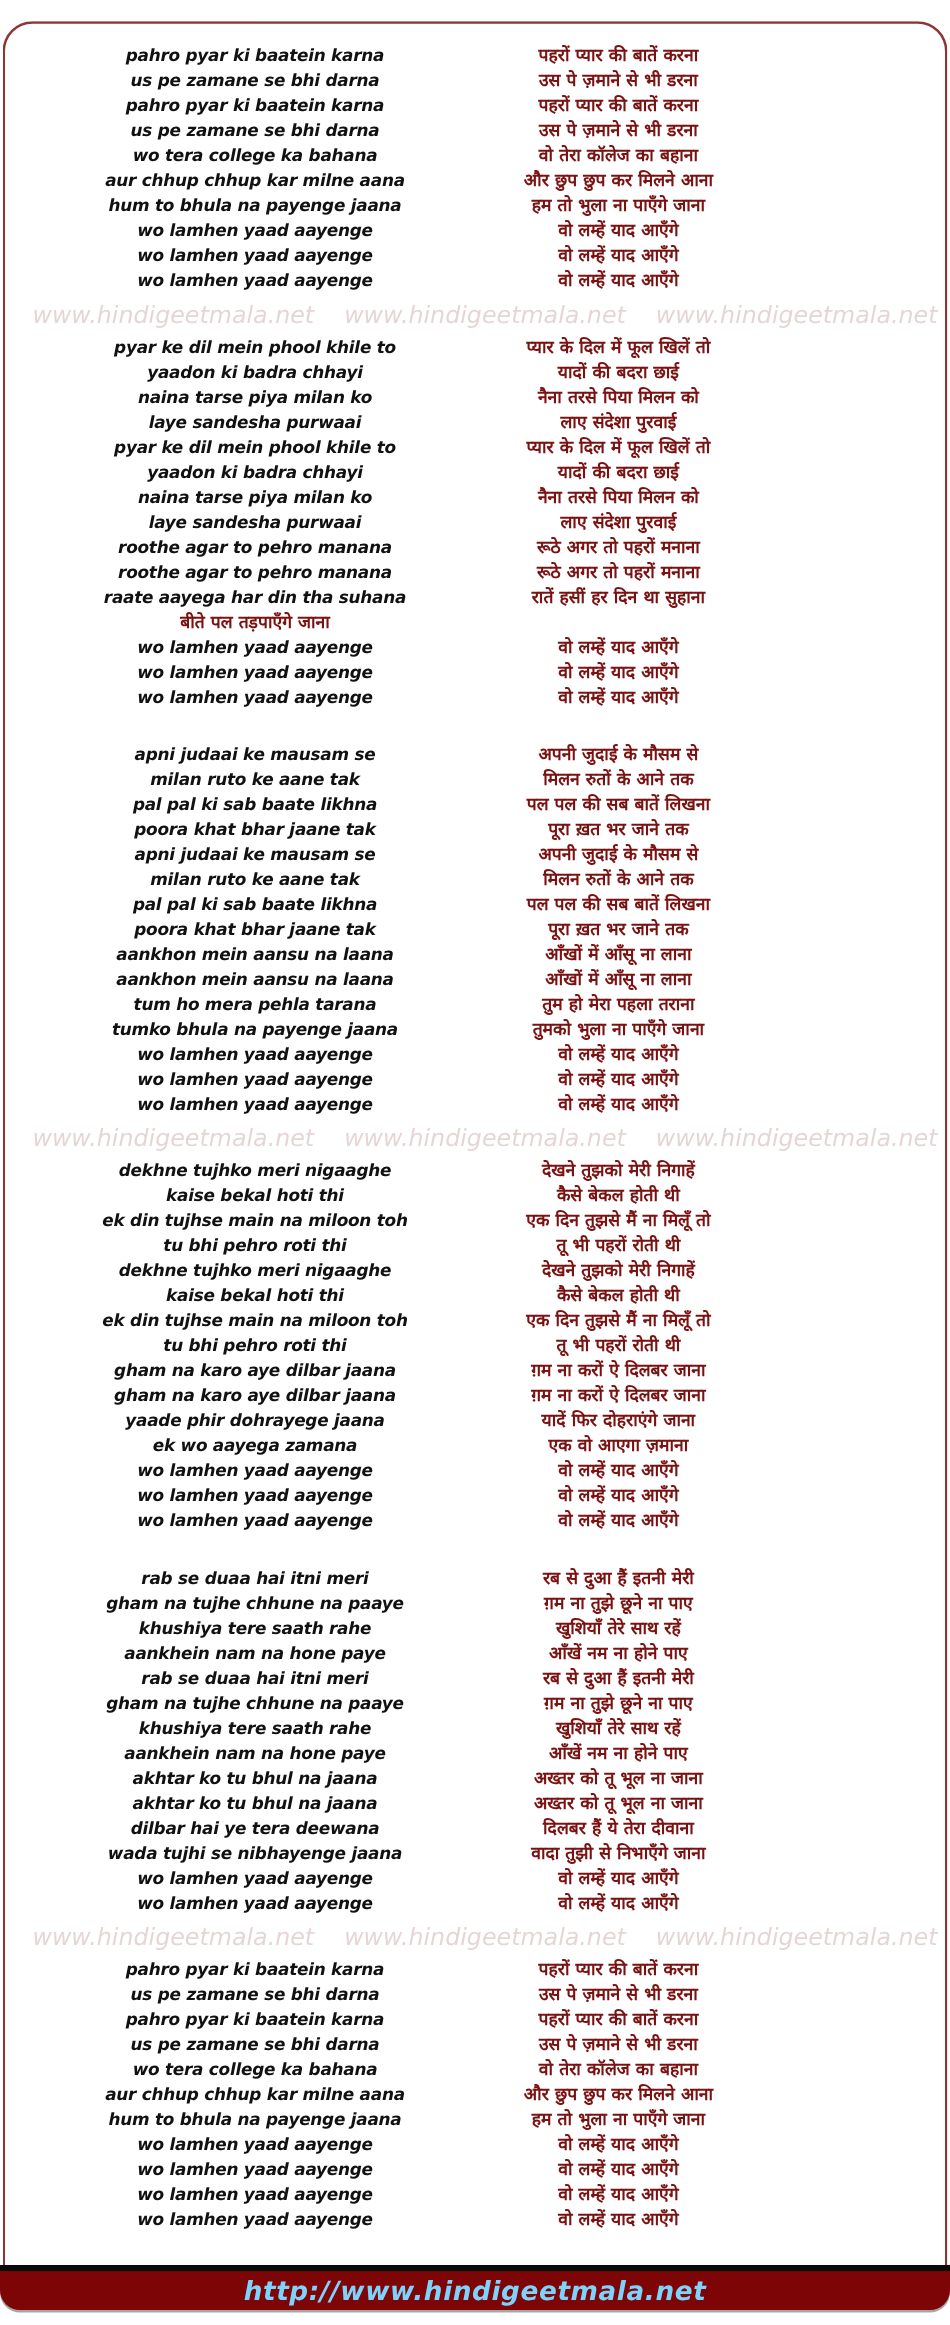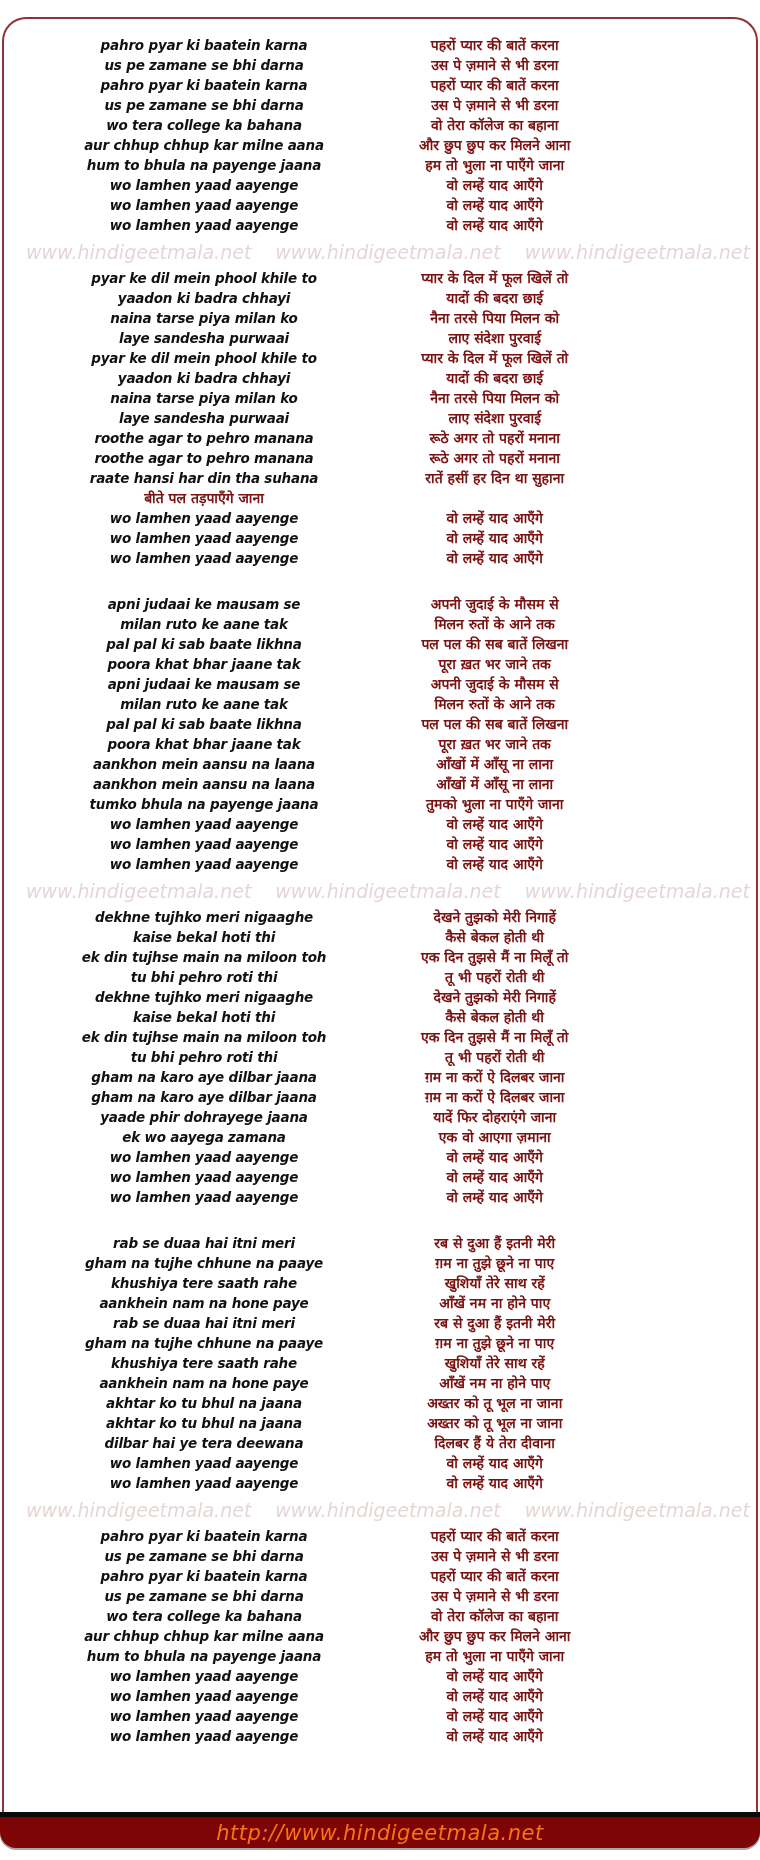--- a/index.html
+++ b/index.html
@@ -73,23 +73,23 @@
     background: #7d0505;
     border-top: 5px solid #0a0a0a;
     border-radius: 0 0 16px 16px;
     height: 31px;
     display: flex;
     align-items: center;
     justify-content: center;
     box-shadow: 0 2px 0 rgba(0,0,0,0.35);
   }
   .footer-link {
-    color: #f97316;
+    color: #7dd3fc;
     font-style: italic;
-    font-weight: normal;
+    font-weight: bold;
     font-size: 21px;
     letter-spacing: 0.5px;
     text-decoration: none;
     font-family: "DejaVu Sans", "Liberation Sans", sans-serif;
   }
 </style>
 </head>
 <body>
 
 <div class="page">
@@ -177,21 +177,21 @@
           </div>
           <div class="lyric-row">
             <div class="cell-en">roothe agar to pehro manana</div>
             <div class="cell-hi">रूठे अगर तो पहरों मनाना</div>
           </div>
           <div class="lyric-row">
             <div class="cell-en">roothe agar to pehro manana</div>
             <div class="cell-hi">रूठे अगर तो पहरों मनाना</div>
           </div>
           <div class="lyric-row">
-            <div class="cell-en">raate hansi har din tha suhana</div>
+            <div class="cell-en">raate aayega har din tha suhana</div>
             <div class="cell-hi">रातें हसीं हर दिन था सुहाना</div>
           </div>
           <div class="lyric-row">
             <div class="cell-hi">बीते पल तड़पाएँगे जाना</div>
           </div>
           <div class="lyric-row">
             <div class="cell-en">wo lamhen yaad aayenge</div>
             <div class="cell-hi">वो लम्हें याद आएँगे</div>
           </div>
           <div class="lyric-row">
@@ -239,20 +239,24 @@
           </div>
           <div class="lyric-row">
             <div class="cell-en">aankhon mein aansu na laana</div>
             <div class="cell-hi">आँखों में आँसू ना लाना</div>
           </div>
           <div class="lyric-row">
             <div class="cell-en">aankhon mein aansu na laana</div>
             <div class="cell-hi">आँखों में आँसू ना लाना</div>
           </div>
           <div class="lyric-row">
+            <div class="cell-en">tum ho mera pehla tarana</div>
+            <div class="cell-hi">तुम हो मेरा पहला तराना</div>
+          </div>
+          <div class="lyric-row">
             <div class="cell-en">tumko bhula na payenge jaana</div>
             <div class="cell-hi">तुमको भुला ना पाएँगे जाना</div>
           </div>
           <div class="lyric-row">
             <div class="cell-en">wo lamhen yaad aayenge</div>
             <div class="cell-hi">वो लम्हें याद आएँगे</div>
           </div>
           <div class="lyric-row">
             <div class="cell-en">wo lamhen yaad aayenge</div>
             <div class="cell-hi">वो लम्हें याद आएँगे</div>
@@ -367,20 +371,24 @@
             <div class="cell-en">akhtar ko tu bhul na jaana</div>
             <div class="cell-hi">अख्तर को तू भूल ना जाना</div>
           </div>
           <div class="lyric-row">
             <div class="cell-en">akhtar ko tu bhul na jaana</div>
             <div class="cell-hi">अख्तर को तू भूल ना जाना</div>
           </div>
           <div class="lyric-row">
             <div class="cell-en">dilbar hai ye tera deewana</div>
             <div class="cell-hi">दिलबर हैं ये तेरा दीवाना</div>
+          </div>
+          <div class="lyric-row">
+            <div class="cell-en">wada tujhi se nibhayenge jaana</div>
+            <div class="cell-hi">वादा तुझी से निभाएँगे जाना</div>
           </div>
           <div class="lyric-row">
             <div class="cell-en">wo lamhen yaad aayenge</div>
             <div class="cell-hi">वो लम्हें याद आएँगे</div>
           </div>
           <div class="lyric-row">
             <div class="cell-en">wo lamhen yaad aayenge</div>
             <div class="cell-hi">वो लम्हें याद आएँगे</div>
           </div>
         </div>

